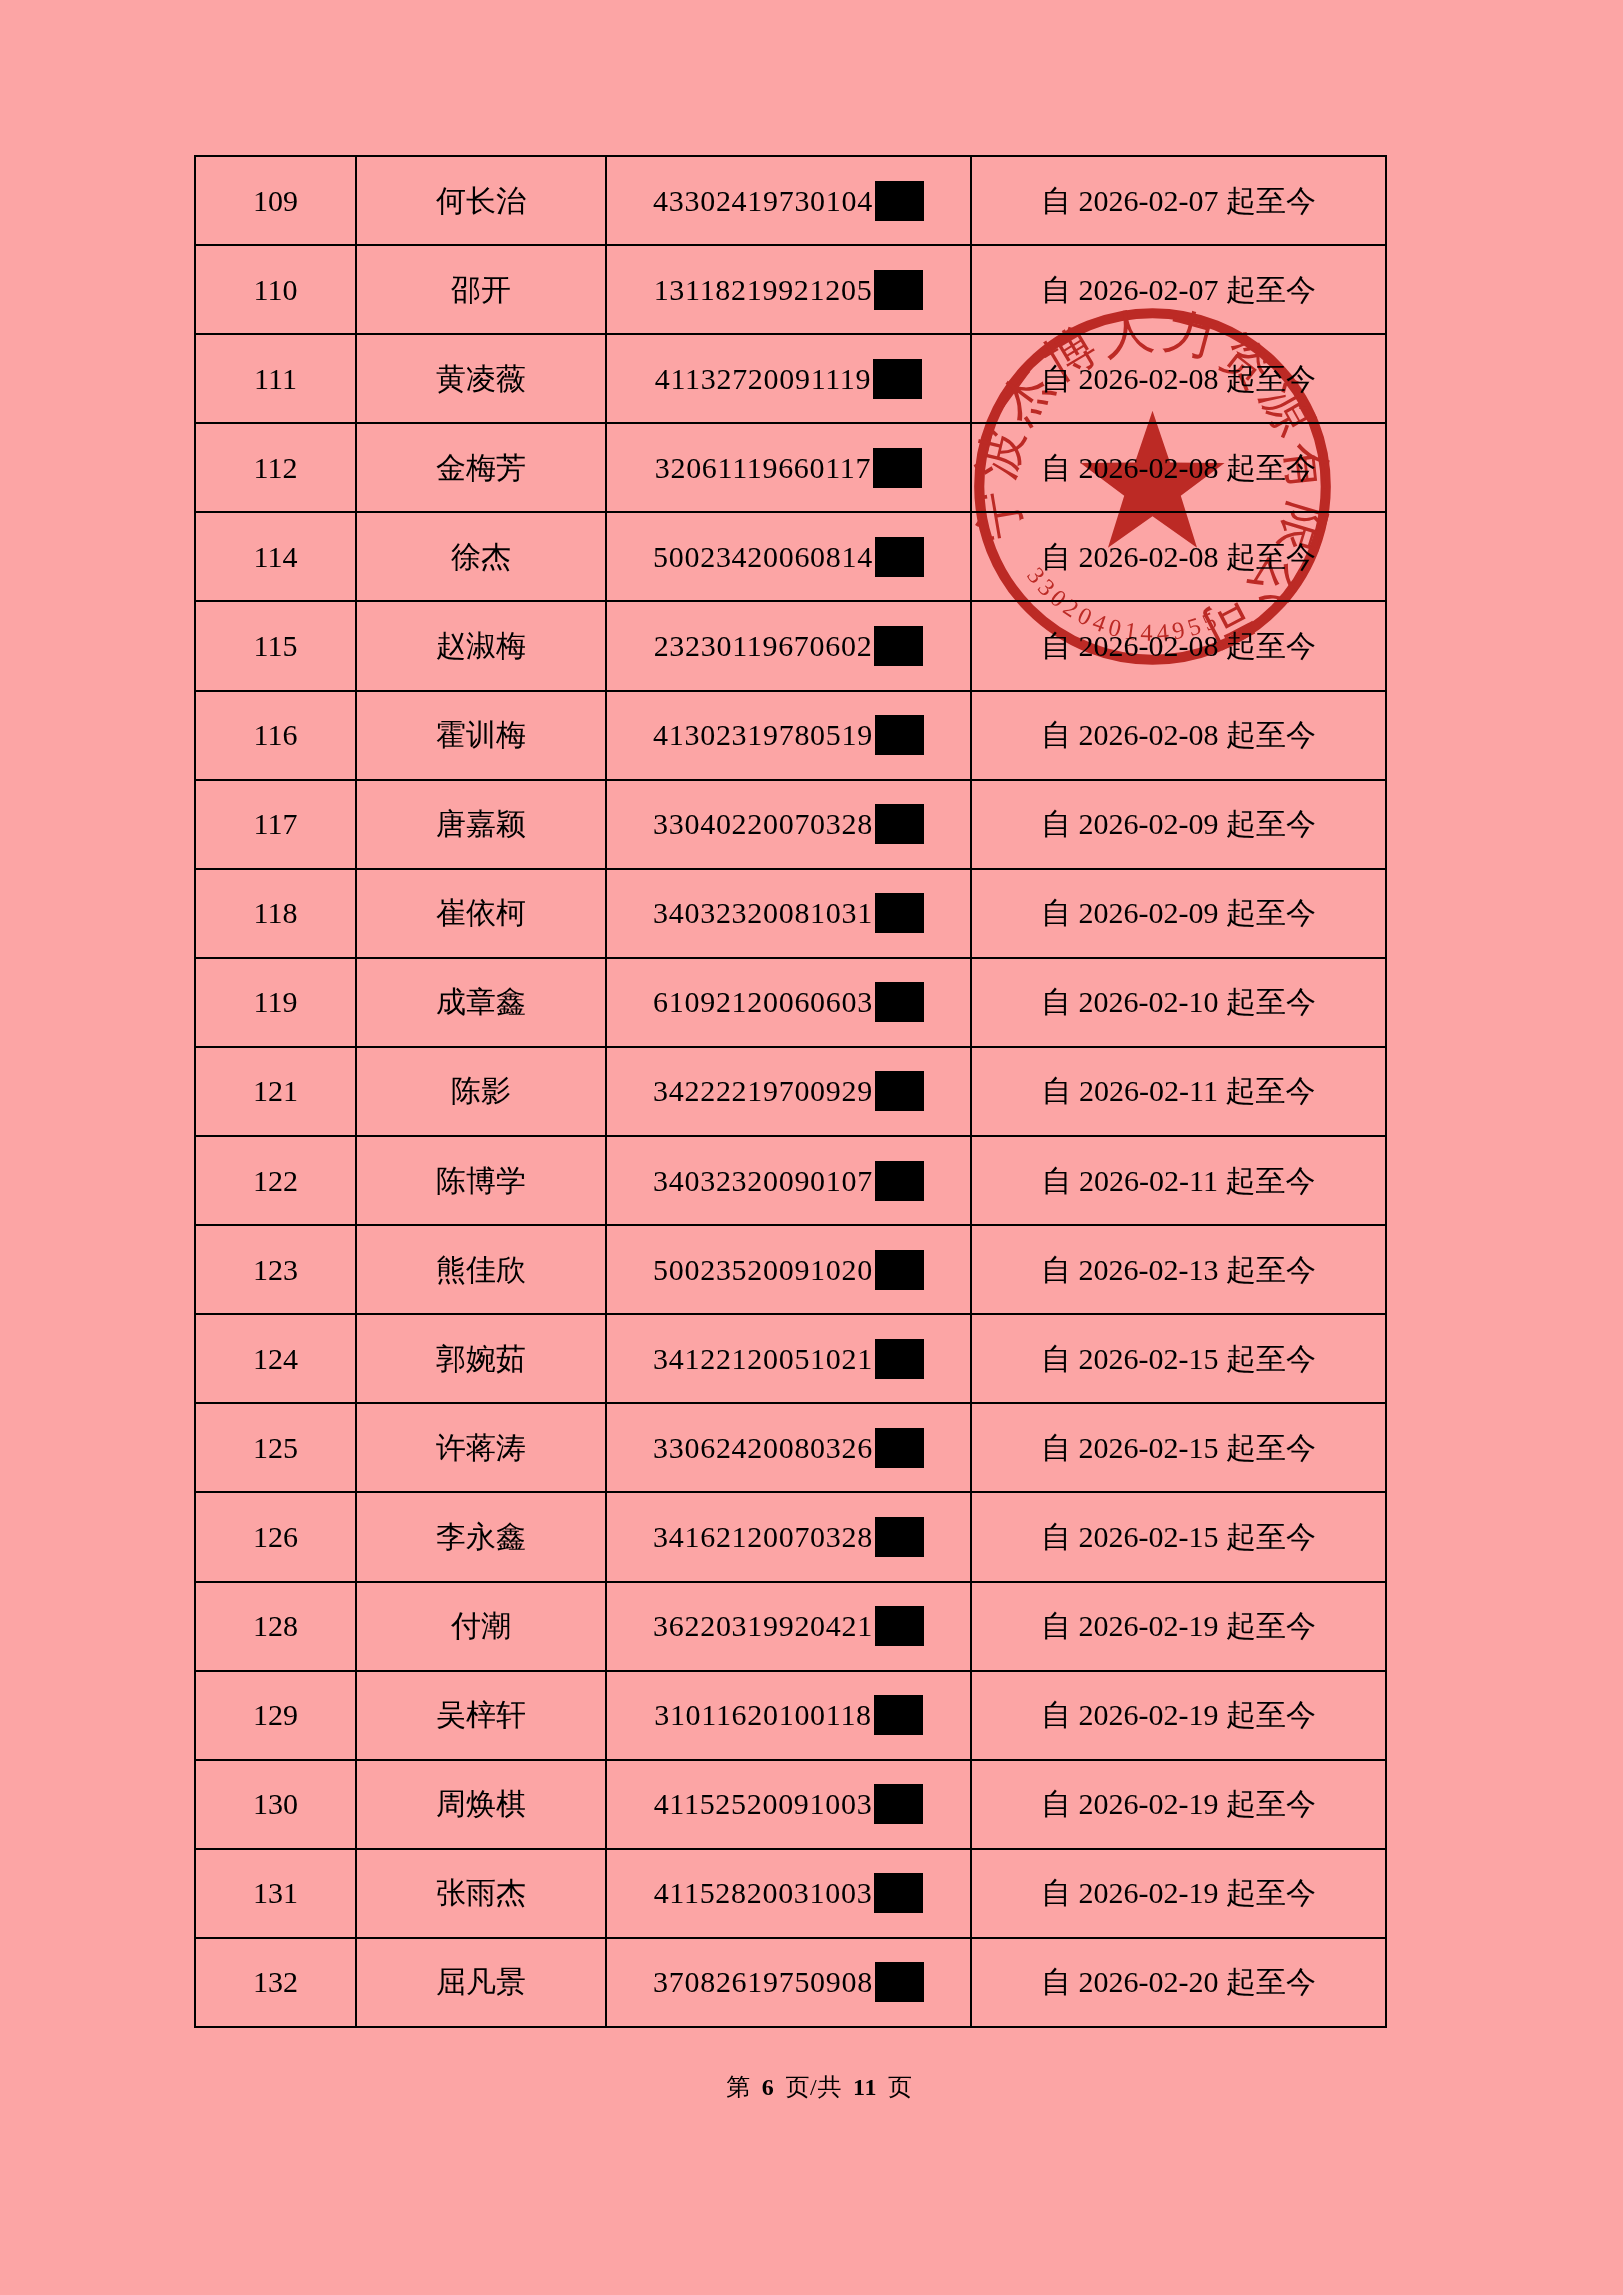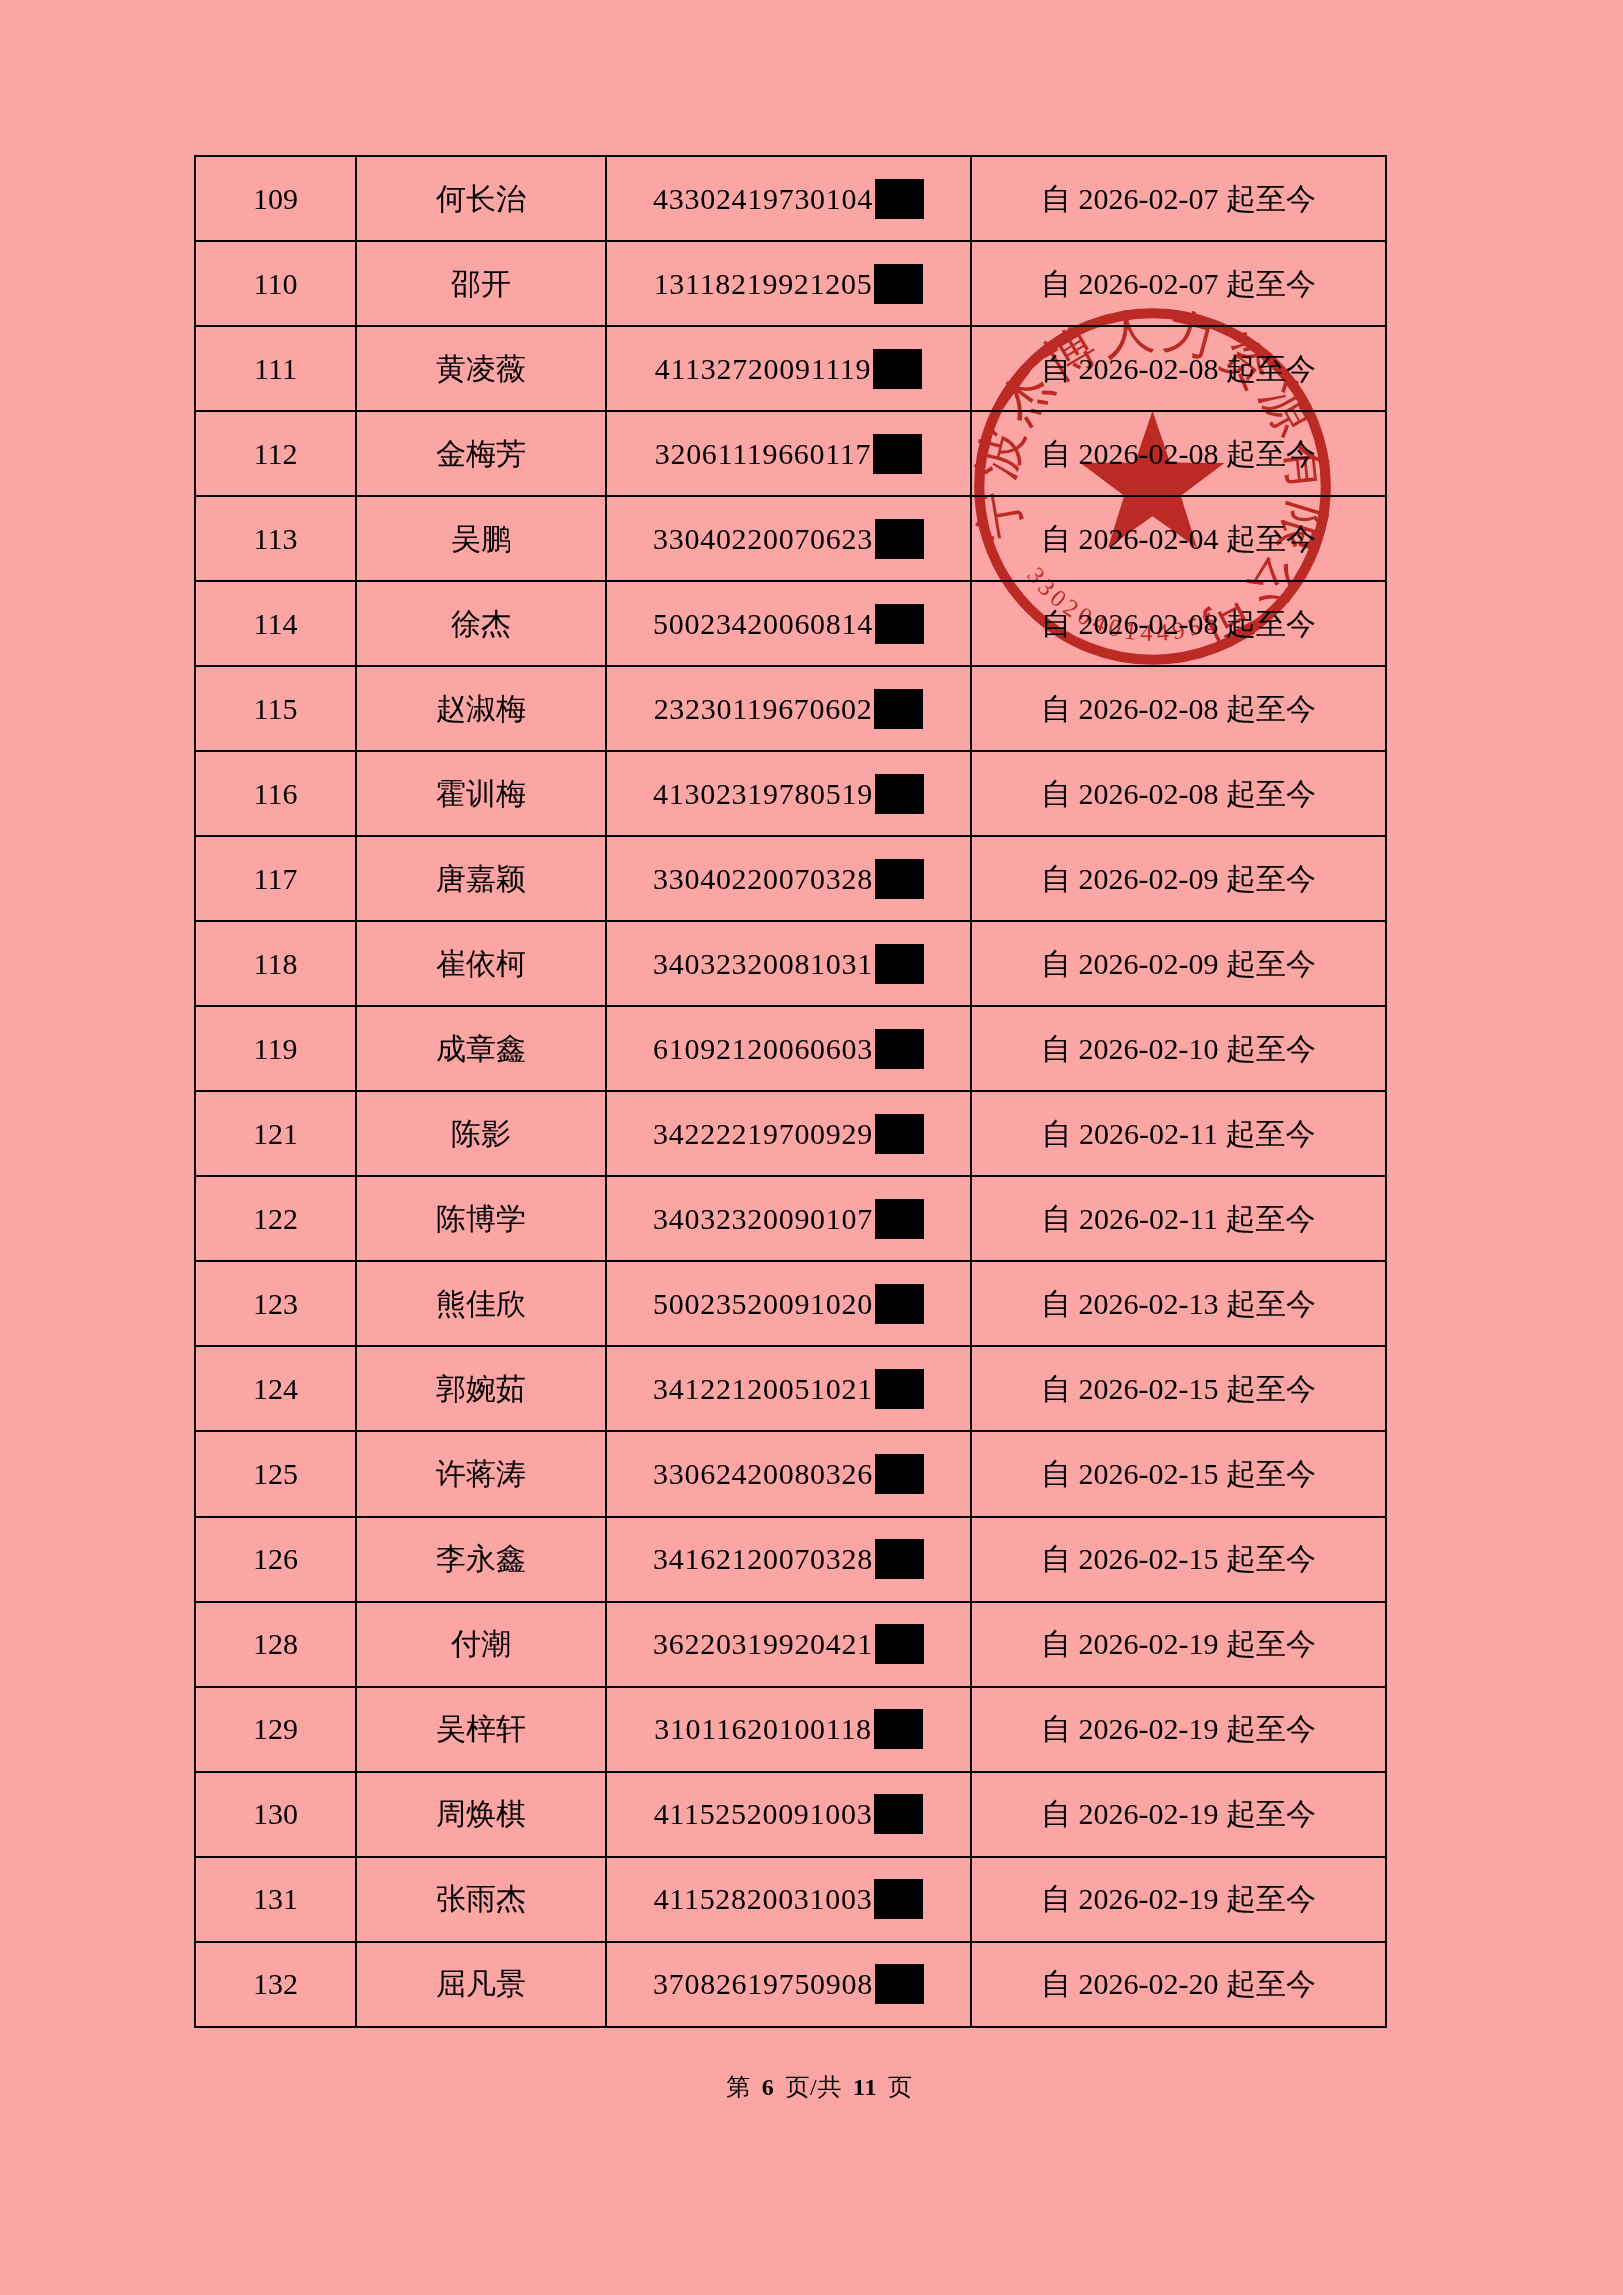--- a/index.html
+++ b/index.html
@@ -84,26 +84,20 @@
       <td class="cell-period"><span>自 2026-02-08 起至今</span></td>
     </tr>
 
     <tr>
       <td class="cell-no"><span>112</span></td>
       <td class="cell-name"><span>金梅芳</span></td>
       <td class="cell-id"><span class="id-digits">32061119660117</span><span class="redaction"></span></td>
       <td class="cell-period"><span>自 2026-02-08 起至今</span></td>
     </tr>
 
-    <tr>
-      <td class="cell-no"><span>113</span></td>
-      <td class="cell-name"><span>吴鹏</span></td>
-      <td class="cell-id"><span class="id-digits">33040220070623</span><span class="redaction"></span></td>
-      <td class="cell-period"><span>自 2026-02-04 起至今</span></td>
-    </tr>
 
     <tr>
       <td class="cell-no"><span>114</span></td>
       <td class="cell-name"><span>徐杰</span></td>
       <td class="cell-id"><span class="id-digits">50023420060814</span><span class="redaction"></span></td>
       <td class="cell-period"><span>自 2026-02-08 起至今</span></td>
     </tr>
 
     <tr>
       <td class="cell-no"><span>115</span></td>

